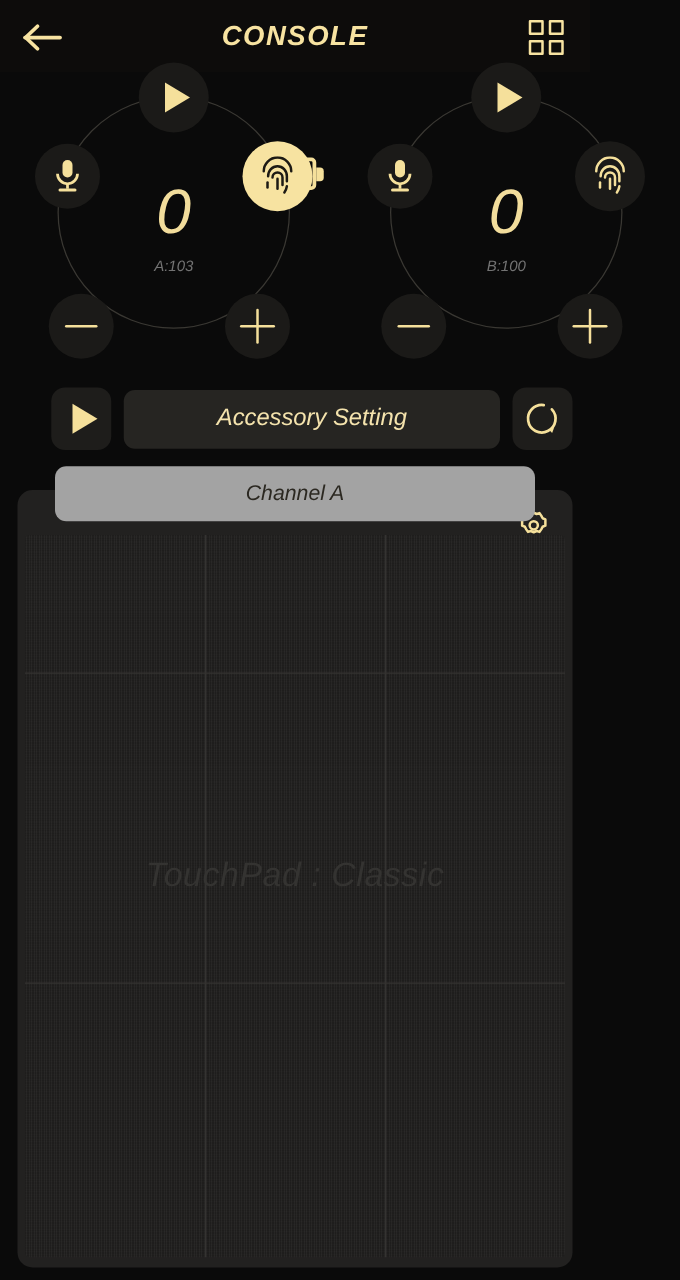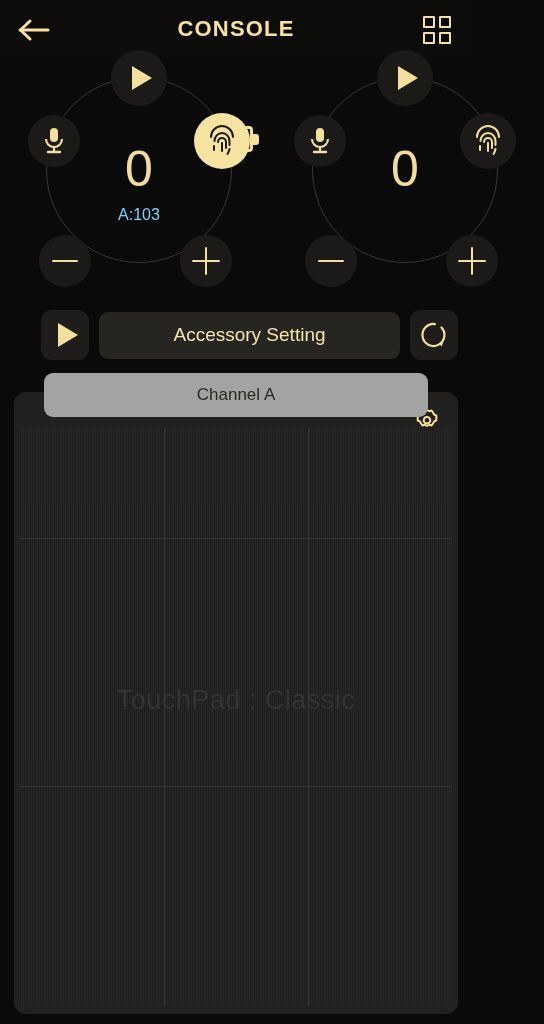--- a/index.html
+++ b/index.html
@@ -6,20 +6,21 @@
   html, body {
     width: 544px; height: 1024px;
     background: #0a0a0a;
     font-family: "Liberation Sans", sans-serif;
     overflow: hidden;
   }
   .app {
     position: relative;
     width: 472px; height: 1024px;
     background: #0a0a0a;
+    font-style: italic;
   }
 
   
   .header {
     position: relative;
     height: 58px;
     display: flex;
     align-items: center;
     justify-content: center;
     background: #0d0c0b;
@@ -89,22 +90,22 @@
     position: absolute; left: 0; right: 0; top: 86px;
     text-align: center;
     color: #f2dd9c;
     font-size: 50px;
     font-weight: 300;
     line-height: 1;
   }
   .dial-label {
     position: absolute; left: 0; right: 0; top: 148px;
     text-align: center;
-    color: #7dd3fc;
-    font-size: 16px;
+    color: #737373;
+    font-size: 12px;
   }
 
   .cbtn {
     position: absolute;
     width: 52px; height: 52px;
     border-radius: 50%;
     background: #1b1a18;
     display: flex; align-items: center; justify-content: center;
   }
   .cbtn.play { width: 56px; height: 56px; left: 103px; top: -8px; }
@@ -289,20 +290,21 @@
         <span class="glyph-minus"></span>
       </div>
       <div class="cbtn plus">
         <span class="glyph-plus"></span>
       </div>
     </div>
 
     <div class="dial right">
       <div class="dial-ring"></div>
       <div class="dial-value">0</div>
+      <div class="dial-label">B:100</div>
 
       <div class="cbtn play">
         <span class="tri"></span>
       </div>
       <div class="cbtn mic">
         <svg width="26" height="30" viewBox="0 0 26 30">
           <rect x="9" y="2" width="8" height="14" rx="4" fill="#f5e09b"></rect>
           <path d="M5 13 a8 8 0 0 0 16 0" stroke="#f5e09b" stroke-width="2.2" fill="none"></path>
           <path d="M13 21 V25" stroke="#f5e09b" stroke-width="2.2"></path>
           <path d="M7 26 H19" stroke="#f5e09b" stroke-width="2.4" stroke-linecap="round"></path>

